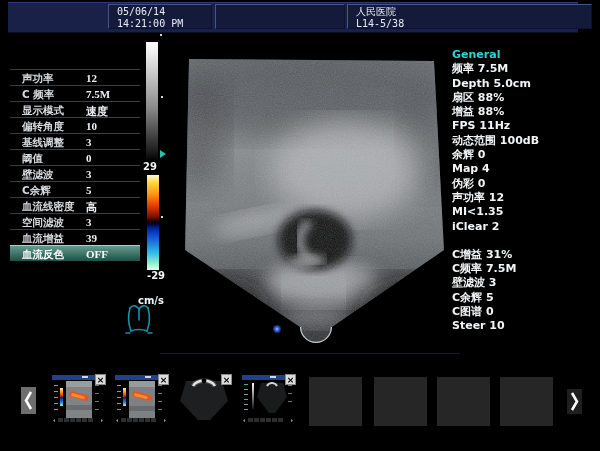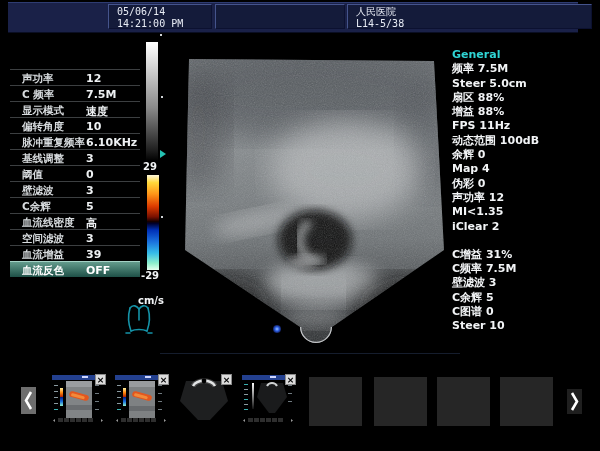--- a/index.html
+++ b/index.html
@@ -15,21 +15,21 @@
   .tb-mid{left:207px;width:130px;}
   .tb-hosp{left:339px;width:245px;}
   .tbtext{color:#e8ecf5;font-size:10px;line-height:12px;padding-left:8px;
           font-family:"DejaVu Sans Mono","DejaVu Sans",monospace;white-space:nowrap;}
   .tbtext.first{padding-top:1px;}
 
   
   .left-panel{position:absolute;left:10px;top:61px;width:130px;margin-top:8px;}
   .prow{position:relative;height:16px;border-top:1px solid #3c3f41;box-sizing:border-box;}
   .pl{position:absolute;left:12px;top:2px;font-size:10.5px;font-weight:bold;color:#d7dbde;white-space:nowrap;}
-  .pv{position:absolute;left:76px;top:2px;font-size:11px;font-weight:bold;color:#eef1f3;white-space:nowrap;}
+  .pv{position:absolute;left:76px;top:2px;font-size:11px;font-weight:bold;color:#eef1f3;white-space:nowrap;font-family:Liberation Serif, serif;}
   .prow.hl{background:linear-gradient(#639b8c,#1e5047);border-top:1px solid #a5d2c6;}
   .prow.hl .pl,.prow.hl .pv{color:#ffffff;}
 
   
   .graybar{position:absolute;left:146px;top:42px;width:12px;height:119px;
            background:linear-gradient(#ffffff,#ececec 10%,#8a8a8a 55%,#222 90%,#000);}
   .colorbar{position:absolute;left:147px;top:175px;width:12px;height:95px;
             background:linear-gradient(#fff8dc 0%,#ffd83a 8%,#ff9518 20%,#dd3c00 33%,#7a1000 44%,
             #140000 49%,#00002a 51%,#0030b8 58%,#1a70dd 70%,#35bbe8 82%,#8ff0cc 93%,#e6fff0 100%);}
   .scalelab{position:absolute;color:#f2f4f6;font-size:10px;font-weight:bold;}
@@ -106,24 +106,20 @@
       </div>
     <div class="prow">
         <span class="pl">显示模式</span>
         <span class="pv">速度</span>
       </div>
     <div class="prow">
         <span class="pl">偏转角度</span>
         <span class="pv">10</span>
       </div>
     <div class="prow">
-        <span class="pl">脉冲重复频率</span>
-        <span class="pv">6.10KHz</span>
-      </div>
-    <div class="prow">
         <span class="pl">基线调整</span>
         <span class="pv">3</span>
       </div>
     <div class="prow">
         <span class="pl">阈值</span>
         <span class="pv">0</span>
       </div>
     <div class="prow">
         <span class="pl">壁滤波</span>
         <span class="pv">3</span>
@@ -147,21 +143,21 @@
     <div class="prow hl">
         <span class="pl">血流反色</span>
         <span class="pv">OFF</span>
       </div>
   </div>
 
   <div class="graybar"></div>
   <div class="gmark"></div>
   <div class="scalelab" style="left:143px;top:161px;">29</div>
   <div class="colorbar"></div>
-  <div class="scalelab" style="left:141px;top:270px;">-29</div>
+  <div class="scalelab" style="left:147px;top:270px;">-29</div>
   <div class="scalelab" style="left:138px;top:295px;font-size:10px;">cm/s</div>
   <div class="dot" style="left:161px;top:96px;"></div>
   <div class="dot" style="left:161px;top:216px;"></div>
   <div class="fmark"></div>
 
   <svg class="bodymark" width="32" height="36" viewBox="0 0 32 36">
     <g stroke="#1593a8" stroke-width="1.6" fill="none" stroke-linecap="round">
       <path d="M7,7 C10,3 14,5 16,8 C18,5 22,3 25,7"></path>
       <path d="M7,7 C5,14 5,22 8,30"></path>
       <path d="M25,7 C27,14 27,22 24,30"></path>
@@ -222,21 +218,21 @@
       <rect width="300" height="320" filter="url(#grain)" opacity="0.5"></rect>
       <path d="M140,287 A16,16 0 0 0 172,287" stroke="#d0d3d5" stroke-width="2.5" fill="none" opacity="0.9"></path>
     </g>
     <rect x="0" y="313" width="300" height="1" fill="#1a2438" opacity="0.8"></rect>
     <circle cx="117" cy="289" r="4" fill="url(#dotg)"></circle>
   </svg>
 
   <div class="rpanel">
     <div class="rline rtitle">General</div>
     <div class="rline">频率 7.5M</div>
-    <div class="rline">Steer 5.0cm</div>
+    <div class="rline">Depth 5.0cm</div>
     <div class="rline">扇区 88%</div>
     <div class="rline">增益 88%</div>
     <div class="rline">FPS 11Hz</div>
     <div class="rline">动态范围 100dB</div>
     <div class="rline">余辉 0</div>
     <div class="rline">Map 4</div>
     <div class="rline">伪彩 0</div>
     <div class="rline">声功率 12</div>
     <div class="rline">MI&lt;1.35</div>
     <div class="rline">iClear 2</div>

